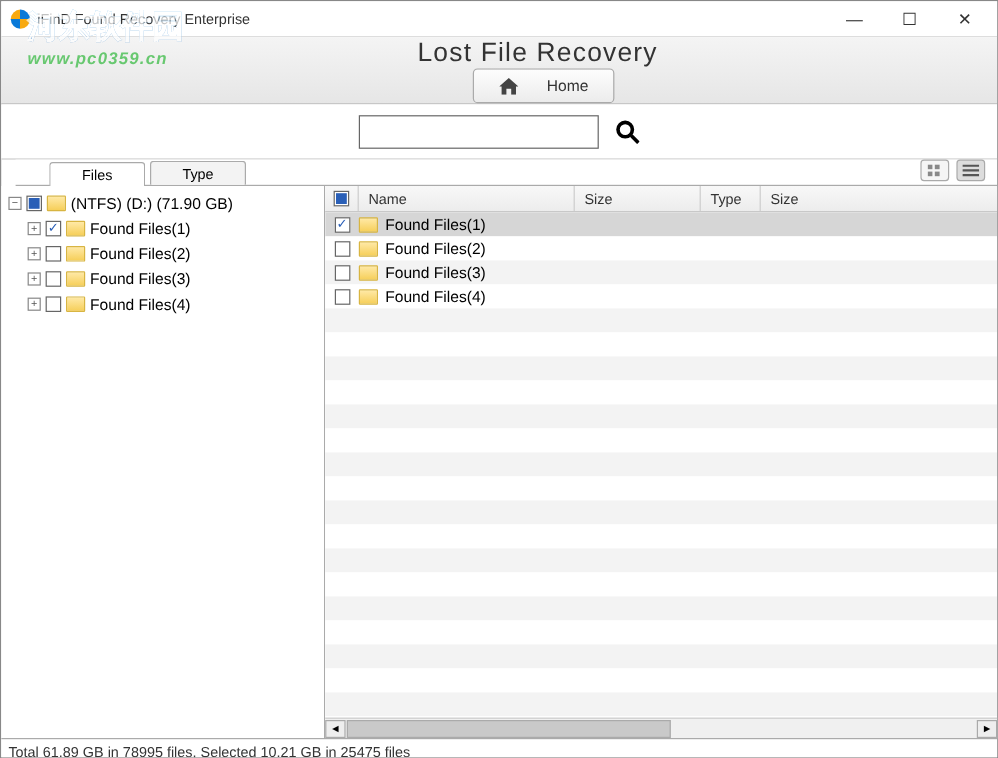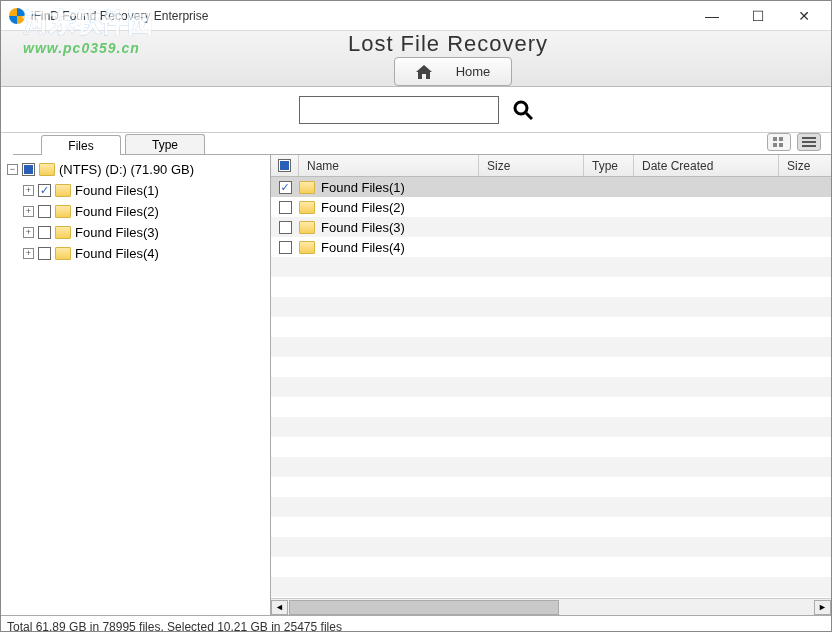--- a/index.html
+++ b/index.html
@@ -171,21 +171,20 @@
   </div>
 
   <div class="list">
     <div class="listhead">
       <div class="hc chkcol">
           <span class="chk full"></span>
         </div>
       <div class="hc name">Name</div>
       <div class="hc size">Size</div>
       <div class="hc type">Type</div>
-      <div class="hc created">Date Created</div>
       <div class="hc date2">Size</div>
     </div>
     <div class="listbody" id="listbody">
         <div class="row selected">
           <div class="c chkcol">
             <span class="chk check"></span>
           </div>
           <div class="c name">
             <span class="folder"></span>
             <span>Found Files(1)</span>

